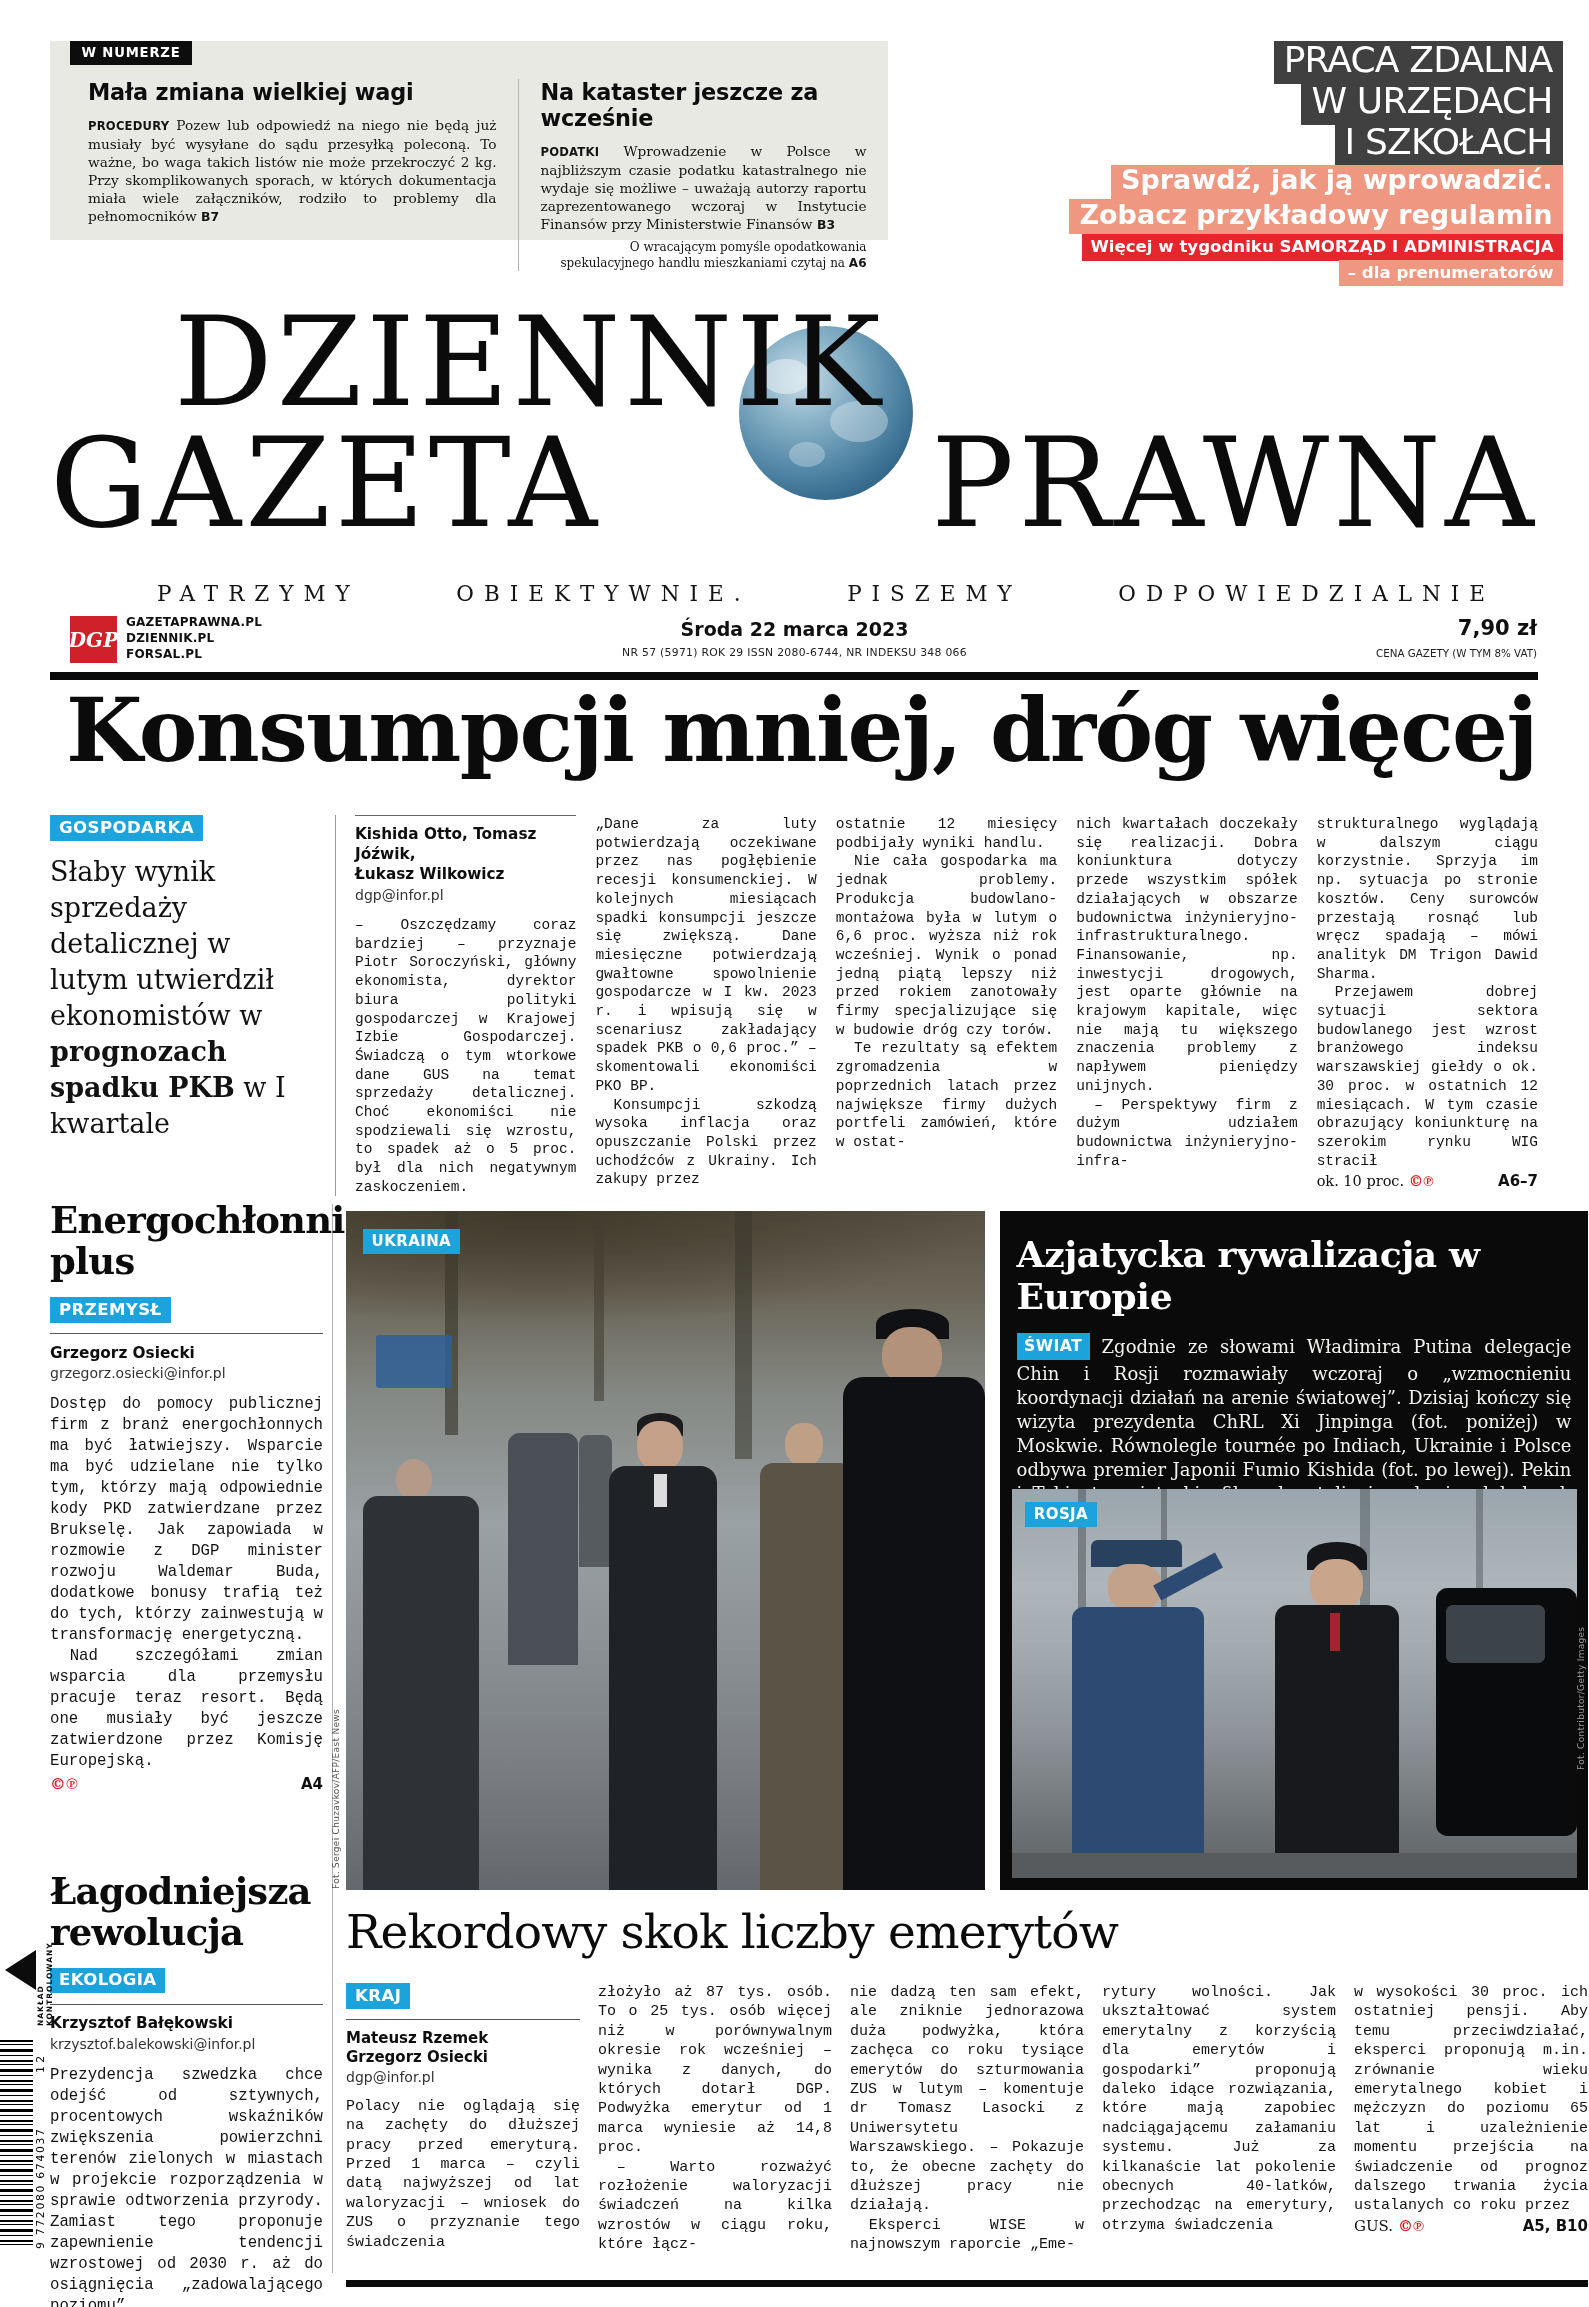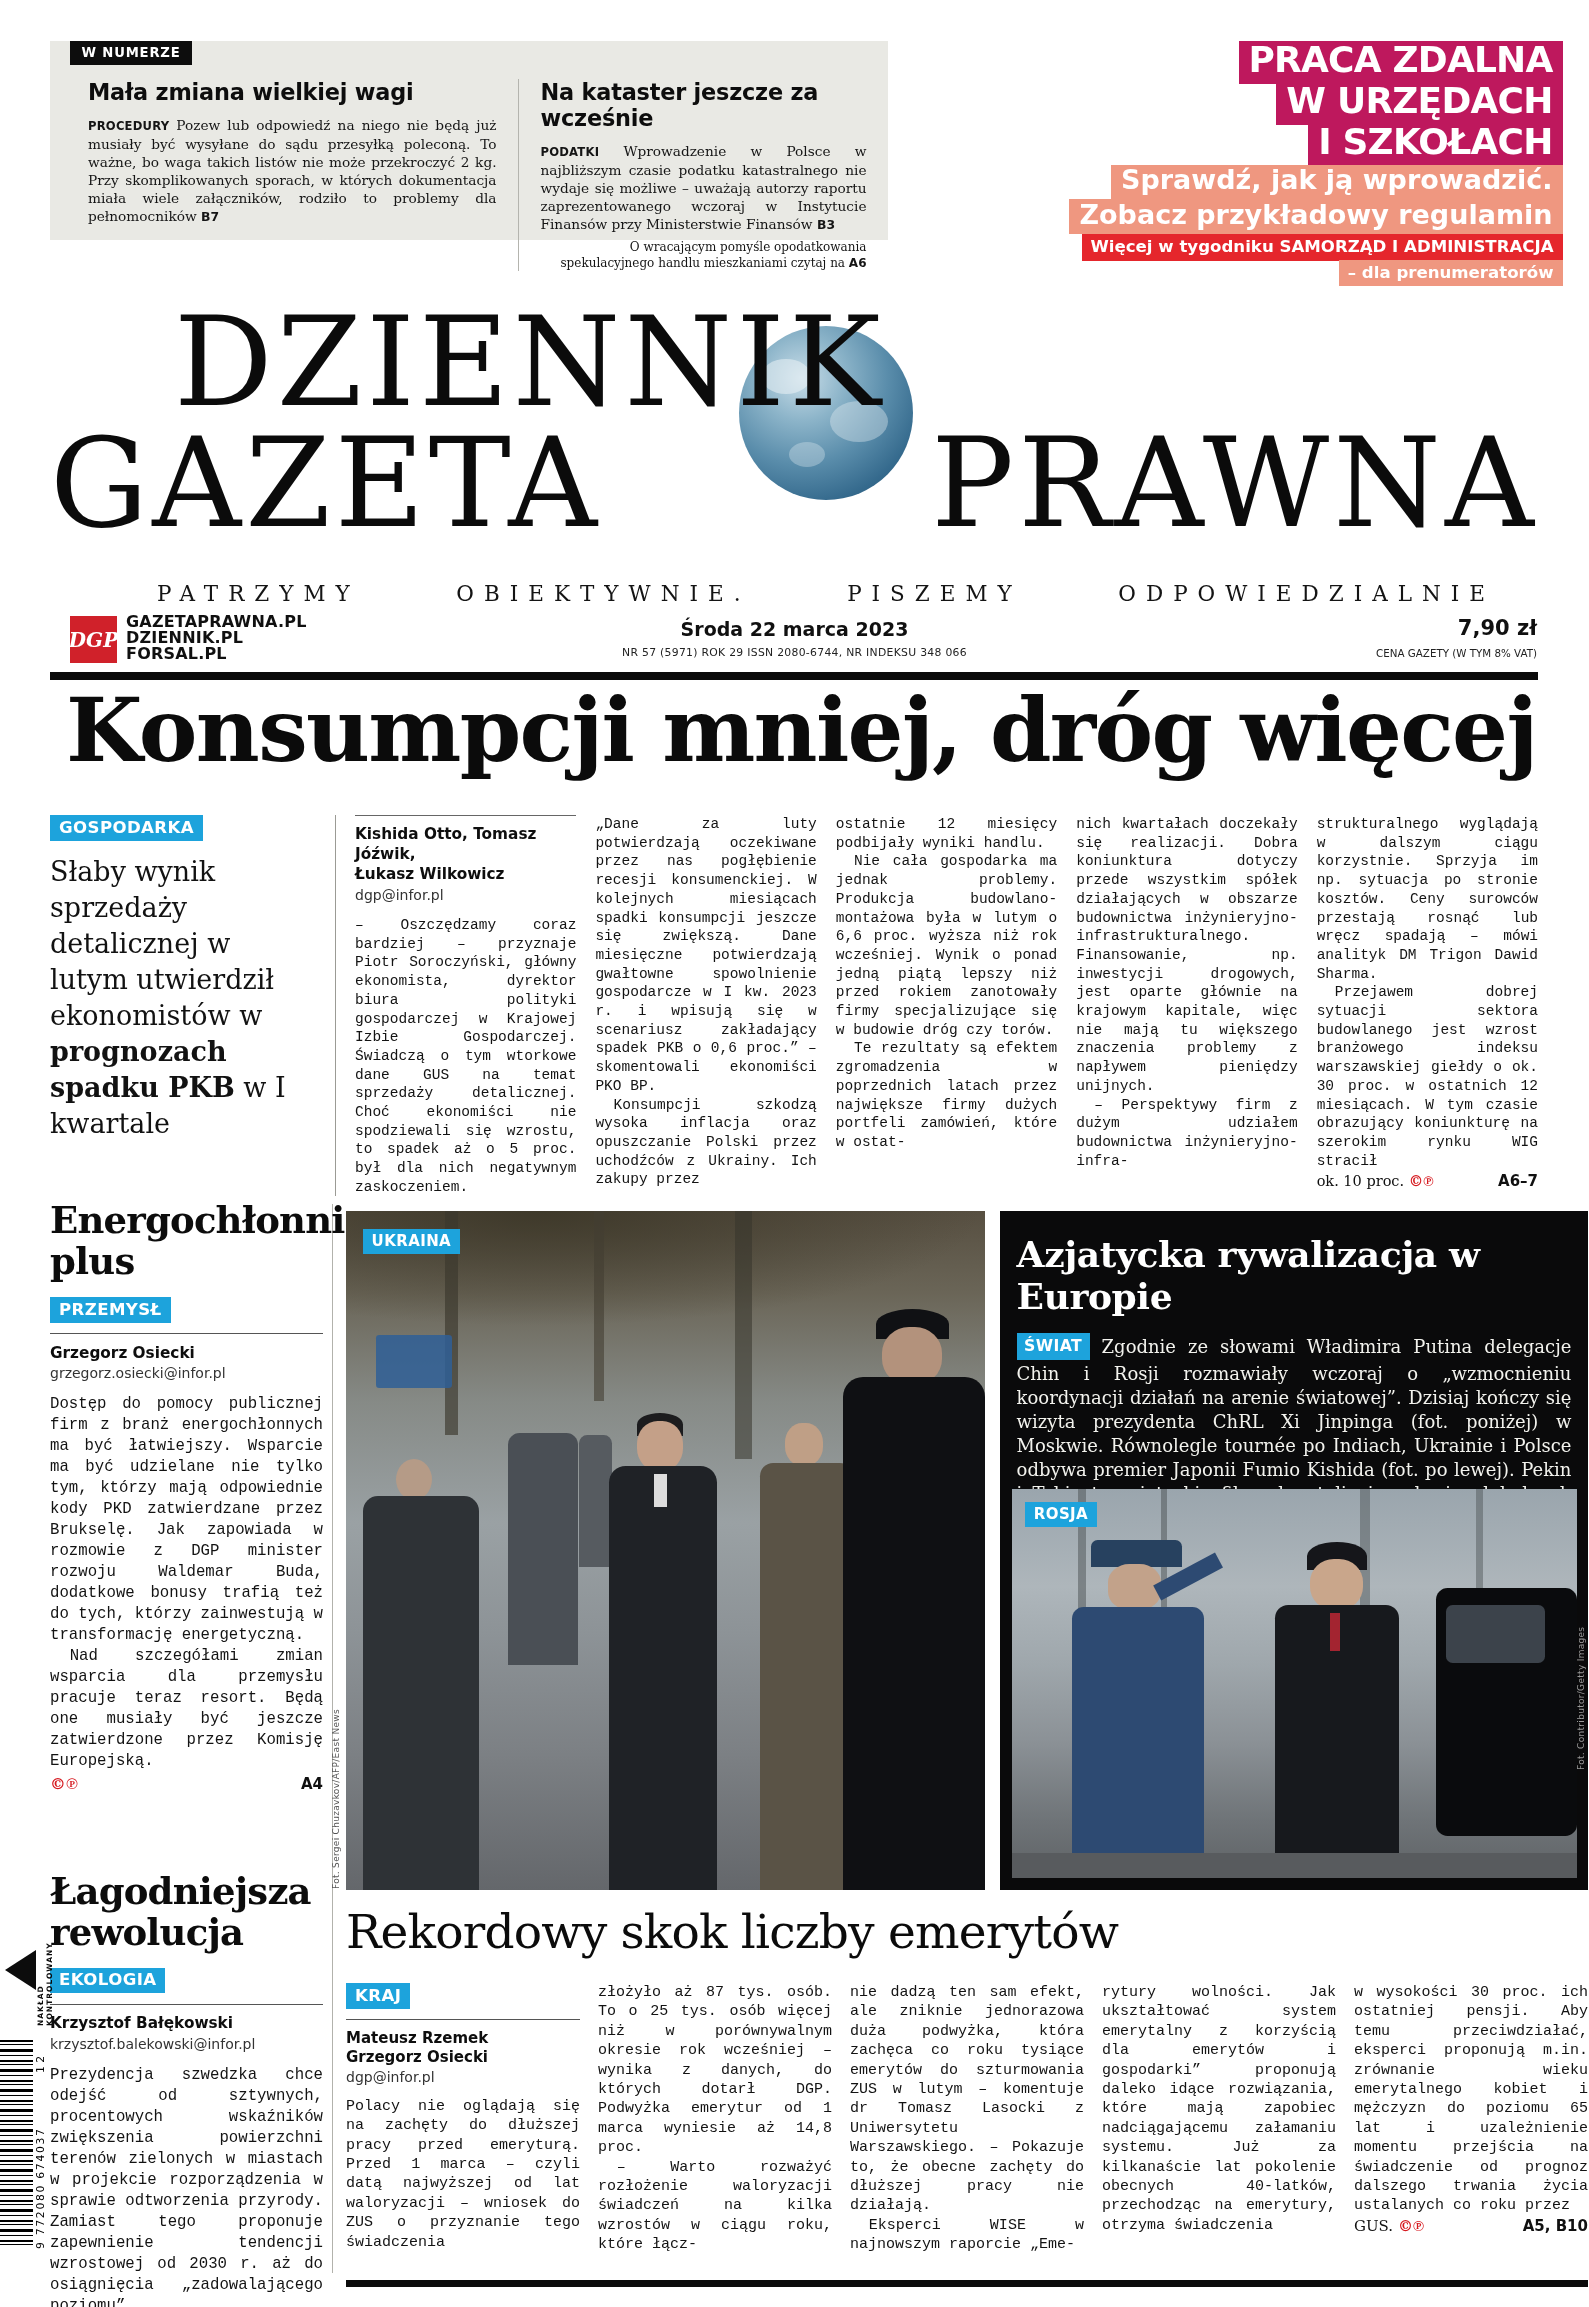--- a/index.html
+++ b/index.html
@@ -18,36 +18,36 @@
   .ts-art{width:430px;padding-right:21.5px}
   .ts-art h3{font-size:22.4px;font-weight:bold;letter-spacing:-0.2px;margin-bottom:10.8px;color:#0d0d0d}
   .ts-right{border-left:0.8px solid #b4b4ae;padding-left:21.5px;padding-right:0;flex:1}
   .ts-body{font-family:"DejaVu Serif",serif;font-size:13.7px;line-height:18px;text-align:justify;color:#151515}
   .kicker{font-family:"DejaVu Sans",sans-serif;font-size:11.6px;letter-spacing:0.2px}
   .ts-body .pref{font-size:12.4px}
   .ts-note{margin-top:6.6px;text-align:right;font-family:"DejaVu Serif",serif;font-size:12px;line-height:15.3px;color:#151515}
 
   
   .promo{right:26.5px;top:43px;display:flex;flex-direction:column;align-items:flex-end;text-align:right}
-  .p-big{background:#be185d;color:#fff;font-weight:bold;font-size:36px;line-height:1.02;letter-spacing:-0.8px;padding:0.8px 10px 5px;margin-top:-1.7px}
+  .p-big{background:#404040;color:#fff;font-weight:normal;font-size:36px;line-height:1.02;letter-spacing:-0.8px;padding:0.8px 10px 5px;margin-top:-1.7px}
   .p-mid{background:#ef9780;color:#fff;font-weight:bold;font-size:27px;line-height:1.05;padding:1.7px 10px 5px;margin-top:-0.8px}
   .p-sm-red{background:#e5262c;color:#fff;font-weight:bold;font-size:16.6px;padding:3.3px 9px 5px;margin-top:0}
   .p-sm-sal{background:#ef9780;color:#fff;font-weight:bold;font-size:16.6px;padding:2.5px 9px 4.1px;margin-top:-0.8px}
 
   
   .globe{left:739px;top:326px;width:174px;height:174px;border-radius:50%;
     background:radial-gradient(circle at 36% 30%,#c8dde8 0%,#8cb4c9 26%,#5a8dab 52%,#356a8d 76%,#224f6d 100%)}
   .globe i{position:absolute;border-radius:50%;background:rgba(235,243,246,.55)}
   .mast1{left:174px;top:301px;font-size:123px;line-height:1;font-weight:500;letter-spacing:4.1px;color:#0b0b0b;z-index:2}
   .mast2{left:50px;top:422px;width:1488px;display:flex;justify-content:space-between;font-size:123px;line-height:1;font-weight:500;letter-spacing:4.1px;color:#0b0b0b;z-index:2}
   .tagline{left:157px;top:581px;width:1338px;display:flex;justify-content:space-between;font-size:21.5px;letter-spacing:10px;color:#141414;z-index:2}
 
   
   .dgp{left:70px;top:616px;width:47px;height:47px;background:#d0212a;color:#fff;display:flex;align-items:center;justify-content:center;font-family:"DejaVu Serif",serif;font-style:italic;font-weight:bold;font-size:20px}
-  .urls{left:126px;top:614px;font-size:16px;font-weight:bold;line-height:16px;letter-spacing:0.2px}
+  .urls{left:126px;top:614px;font-size:12px;font-weight:bold;line-height:16px;letter-spacing:0.2px}
   .datec{left:0;top:618px;width:1589px;text-align:center}
   .date{font-size:19px;font-weight:bold}
   .issue{font-size:10.8px;margin-top:5.8px;letter-spacing:0.3px;color:#222}
   .pricebox{right:52px;top:616px;text-align:right}
   .price{font-size:21px;font-weight:bold}
   .pnote{font-size:10.3px;margin-top:6.6px;color:#222}
   .mainrule{left:50px;top:672px;width:1488px;height:7.5px;background:#0a0a0a}
 
   
   .mainhead{left:66px;top:684px;width:1490px;font-size:88px;line-height:1.05;font-weight:bold;letter-spacing:-1.7px;color:#0b0b0b}

